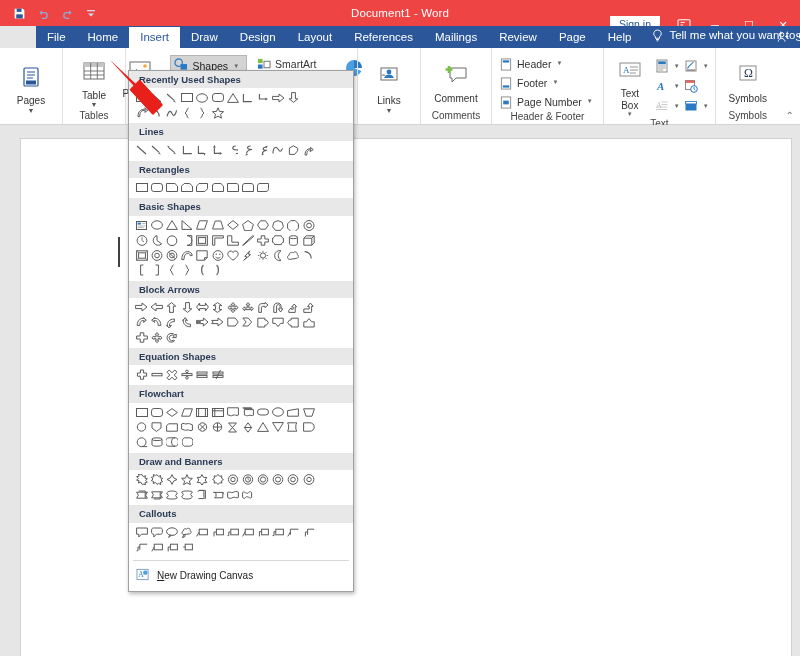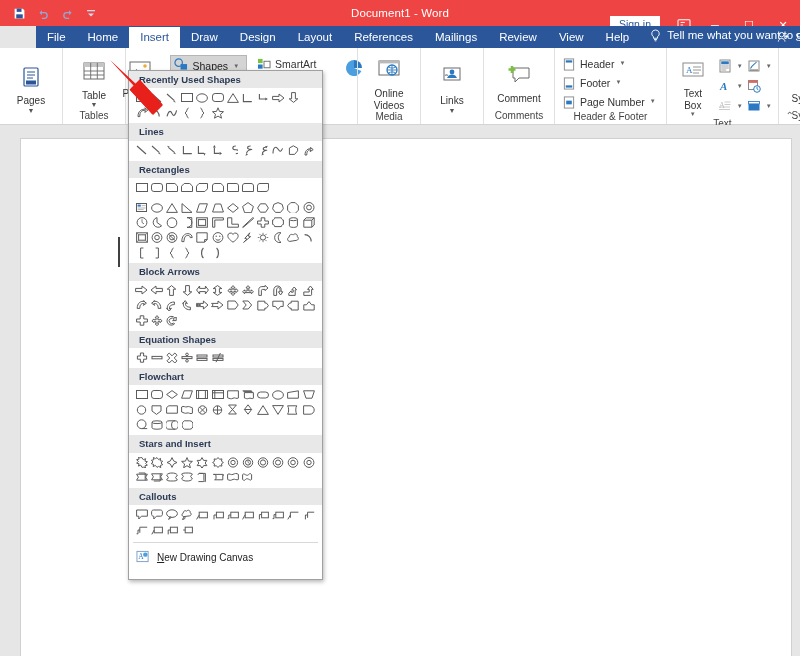--- a/index.html
+++ b/index.html
@@ -115,24 +115,24 @@
   .page {
     position: absolute; left: 20px; top: 13px; width: 772px; height: 530px;
     background: #ffffff; border: 1px solid #d0d0d0; border-bottom: none;
   }
   .caret-line {
     position: absolute; left: 97px; top: 98px; width: 2px; height: 30px; background: #404040;
   }
 
   
   .dropdown {
-    position: absolute; left: 128px; top: 70px; width: 195px;
+    position: absolute; left: 128px; top: 70px; width: 226px;
     background: #ffffff; border: 1px solid #a0a0a0;
     box-shadow: 1px 2px 4px rgba(0,0,0,.28);
-    z-index: 40; padding-bottom: 10px;
+    z-index: 40; padding-bottom: 4px;
   }
   .dd-header {
     background: #e8e8e8; color: #2b3a55; font-size: 9.5px; font-weight: bold;
     padding: 3px 0 3px 10px; line-height: 1.2;
   }
   .dd-rows { padding: 2px 3px 3px 5px; }
   .dd-row { display: flex; flex-wrap: wrap; }
   .shape-cell {
     width: 15.2px; height: 15px; display: flex; align-items: center; justify-content: center;
   }
@@ -197,21 +197,21 @@
   <div class="tabbar">
     <div class="tab">File</div>
     <div class="tab">Home</div>
     <div class="tab active">Insert</div>
     <div class="tab">Draw</div>
     <div class="tab">Design</div>
     <div class="tab">Layout</div>
     <div class="tab">References</div>
     <div class="tab">Mailings</div>
     <div class="tab">Review</div>
-    <div class="tab">View</div>
+    <div class="tab">Page</div>
     <div class="tab">Help</div>
     <div class="tellme">
       <span>
         <svg width="11" height="13" viewBox="0 0 12 14">
             <path d="M6 1a4 4 0 0 0-2.2 7.4V10h4.4V8.4A4 4 0 0 0 6 1z" stroke="#fff" fill="none" stroke-width="1"></path>
             <path d="M4.4 11.4h3.2M5 12.8h2" stroke="#fff" stroke-width="1"></path>
           </svg>
       </span>
       <span>Tell me what you want to do</span>
     </div>
@@ -310,36 +310,20 @@
                   <path d="M10 10V2a8 8 0 0 1 8 8z" fill="#2b79c2"></path>
                   <path d="M10 10l7.4 3A8 8 0 1 1 10 2z" fill="#4b9fe0"></path>
                 </svg>
             </span>
           </div>
         </div>
       </div>
       <div class="rgroup-label" style="visibility:hidden;">Illustrations</div>
     </div>
 
-    <div class="rgroup">
-      <div class="rgroup-body">
-        <div class="bigbtn">
-          <span class="ico">
-            <svg width="28" height="24" viewBox="0 0 28 24">
-                <rect x="4" y="2" width="20" height="14" fill="#fff" stroke="#6b6b6b" stroke-width="1"></rect>
-                <rect x="4" y="2" width="20" height="2.4" fill="#b9b9b9"></rect>
-                <circle cx="17" cy="11" r="5" fill="#fff" stroke="#2b79c2" stroke-width="1.3"></circle>
-                <path d="M12 11h10M17 6v10M13.5 8c2.5 1.4 5.5 1.4 7 0M13.5 14c2.5-1.4 5.5-1.4 7 0" stroke="#2b79c2" stroke-width=".9" fill="none"></path>
-              </svg>
-          </span>
-          <span class="cap">Online Videos</span>
-        </div>
-      </div>
-      <div class="rgroup-label">Media</div>
-    </div>
 
     <div class="rgroup">
       <div class="rgroup-body">
         <div class="bigbtn">
           <span class="ico">
             <svg width="26" height="24" viewBox="0 0 26 24">
                 <rect x="5" y="2" width="16" height="12" fill="#fff" stroke="#6b6b6b" stroke-width="1"></rect>
                 <circle cx="13" cy="6" r="2.4" fill="#2b79c2"></circle>
                 <path d="M8 12c1-2.3 3-3.4 5-3.4S17 9.7 18 12z" fill="#2b79c2"></path>
                 <path d="M6 9.5a2.2 2.2 0 0 1 3 0" stroke="#888" stroke-width="1.1" fill="none"></path>
@@ -718,20 +702,21 @@
             </svg>
           </span>
         <span class="shape-cell">
             <svg width="12" height="9">
               <path d="M3 .5h8.5v5.2c0 1.6-1 2.8-2.5 2.8H.5V3.2C.5 1.6 1.5.5 3 .5z" fill="#fff" stroke="#5b5b5b"></path>
             </svg>
           </span>
       </div>
     </div>
 
+    <div class="dd-header">Basic Shapes</div>
     <div class="dd-rows">
       <div class="dd-row">
         <span class="shape-cell">
             <svg width="11" height="9">
               <rect x=".5" y=".5" width="10" height="8" fill="#fff" stroke="#5b5b5b"></rect>
               <rect x="1.6" y="1.6" width="3.2" height="2" fill="#2b79c2"></rect>
               <path d="M5.6 2.6h4M1.6 5h8M1.6 6.6h6" stroke="#9a9a9a" stroke-width=".7"></path>
             </svg>
           </span>
         <span class="shape-cell">
@@ -1301,21 +1286,21 @@
             </svg>
           </span>
         <span class="shape-cell">
             <svg width="11" height="10">
               <path d="M2.4.8h5.2a3.4 4.2 0 0 1 0 8.4H2.4a4.8 4.8 0 0 1 0-8.4z" fill="#fff" stroke="#5b5b5b"></path>
             </svg>
           </span>
       </div>
     </div>
 
-    <div class="dd-header">Stars and Insert</div>
+    <div class="dd-header">Draw and Banners</div>
     <div class="dd-rows">
       <div class="dd-row">
         <span class="shape-cell">
             <svg width="12" height="11">
               <path d="M6 .6l1.3 2.1 2.3-1-.7 2.4 2.5.6-1.8 1.7 1.8 1.8-2.5.6.7 2.3-2.3-1L6 10.4l-1.3-2.3-2.3 1 .7-2.3L.6 6.2l1.8-1.8-1.8-1.7 2.5-.6-.7-2.4 2.3 1z" fill="#fff" stroke="#5b5b5b"></path>
             </svg>
           </span>
         <span class="shape-cell">
             <svg width="12" height="11">
               <path d="M6 .6l1.6 2 2-1.2-.4 2.4 2.4.4-1.6 1.8 1.8 1.6-2.4.8.4 2.2-2.2-1.2L6 10.4l-1.6-2-2.2 1.2.4-2.2L.2 6.6l1.8-1.6L.4 3.2l2.4-.4-.4-2.4 2 1.2z" fill="#fff" stroke="#5b5b5b"></path>

